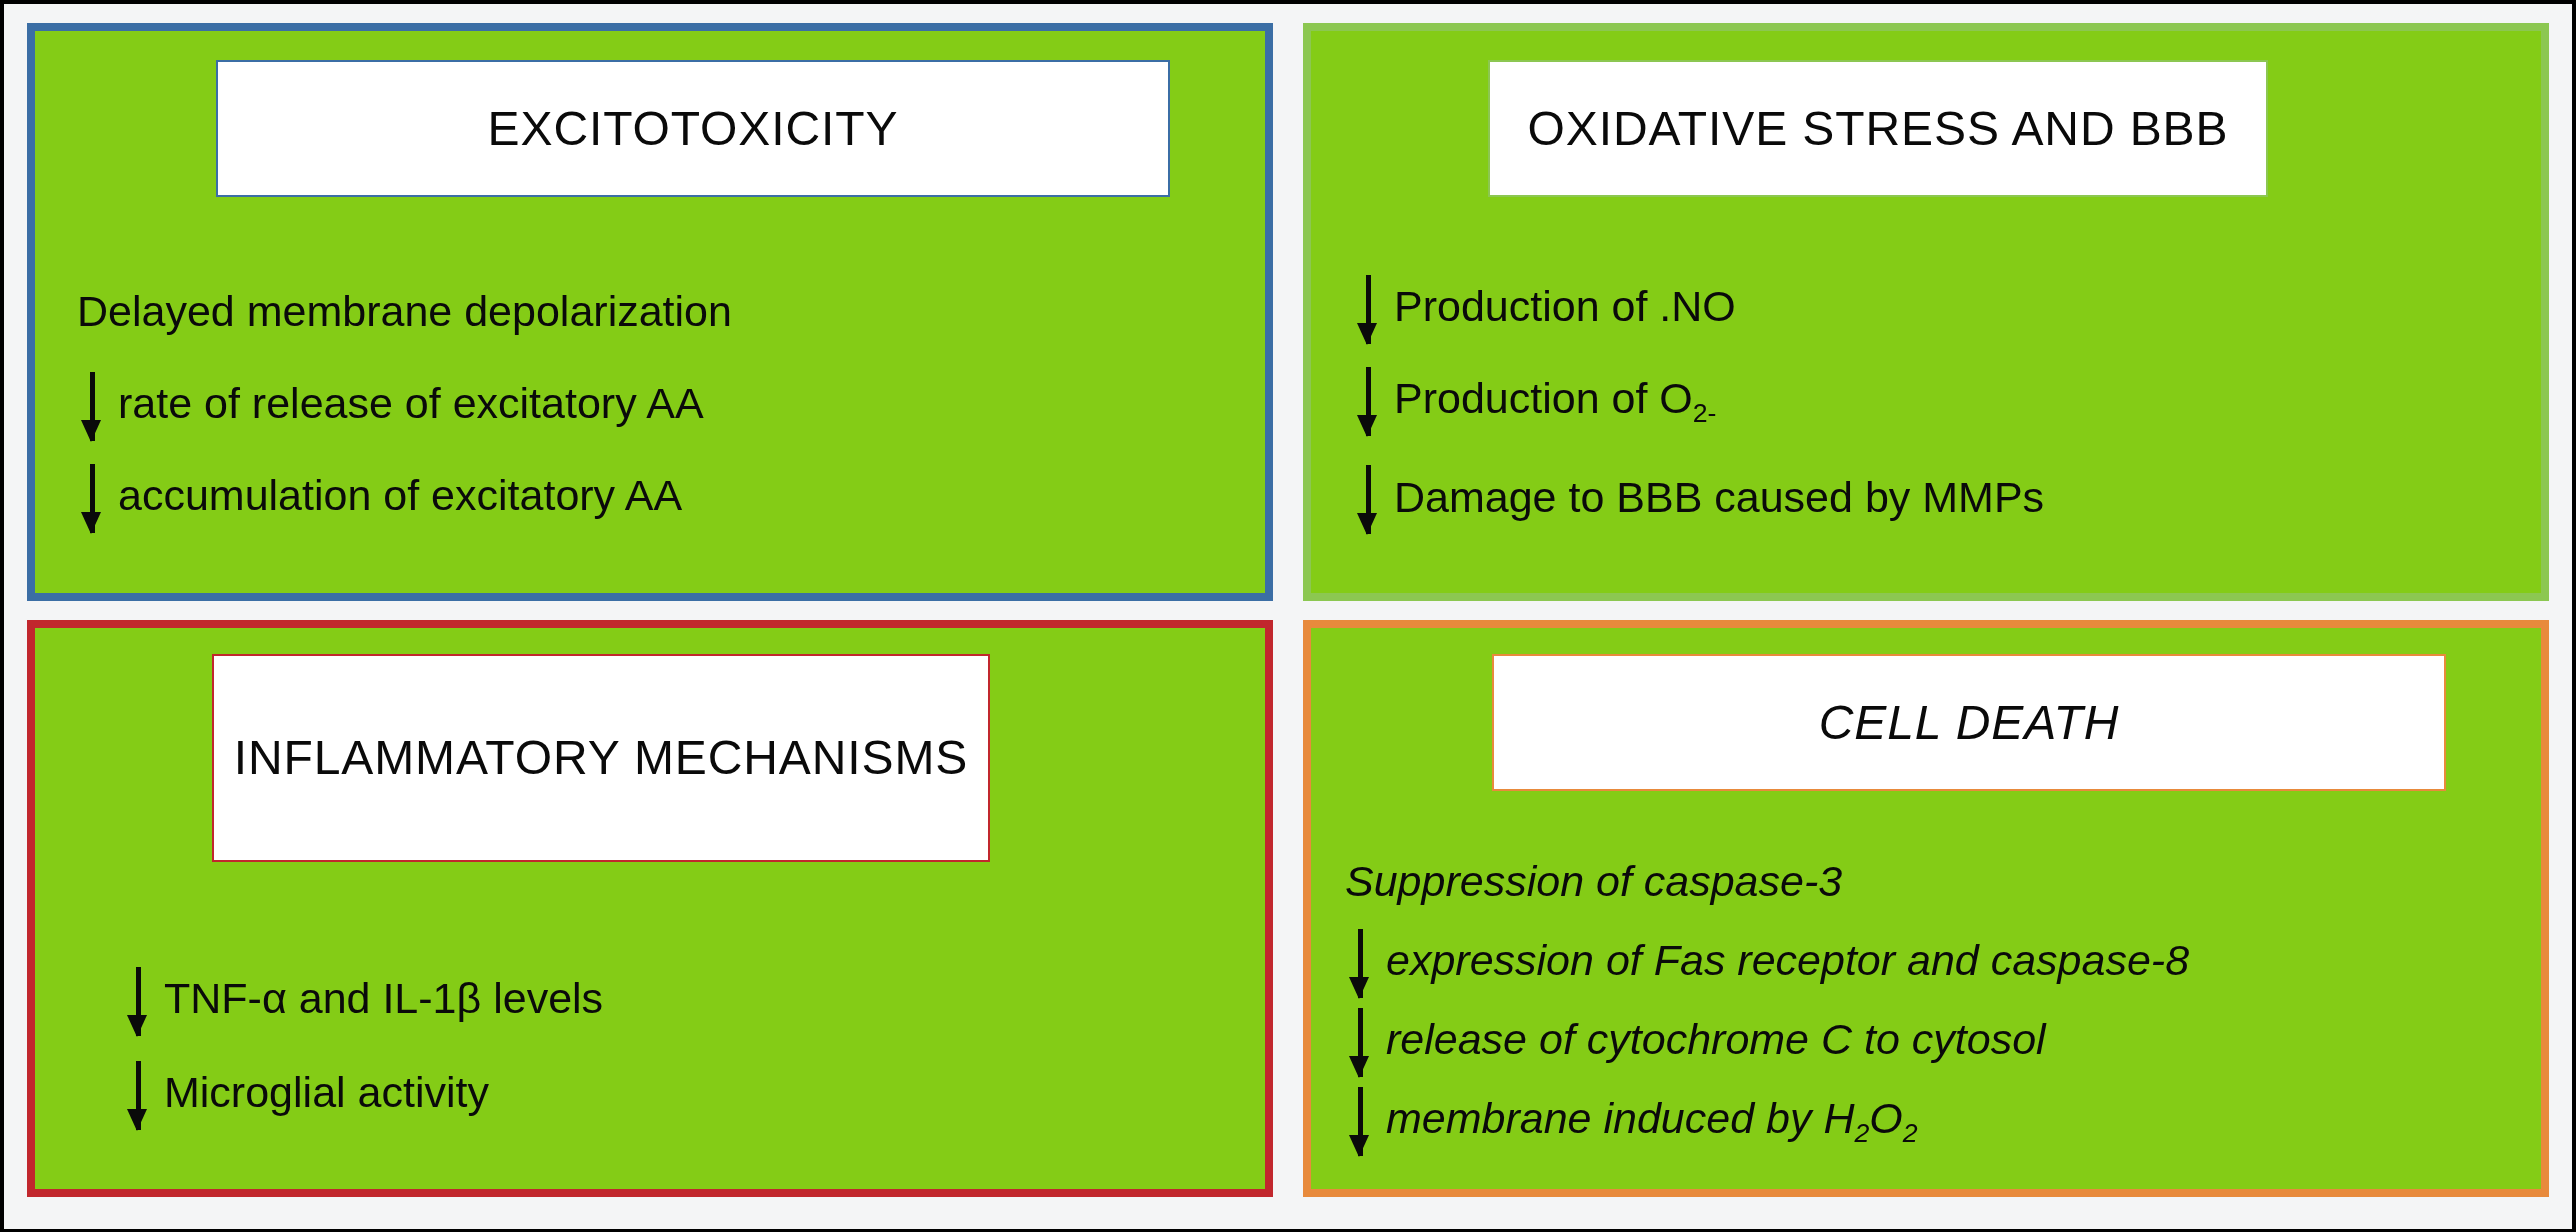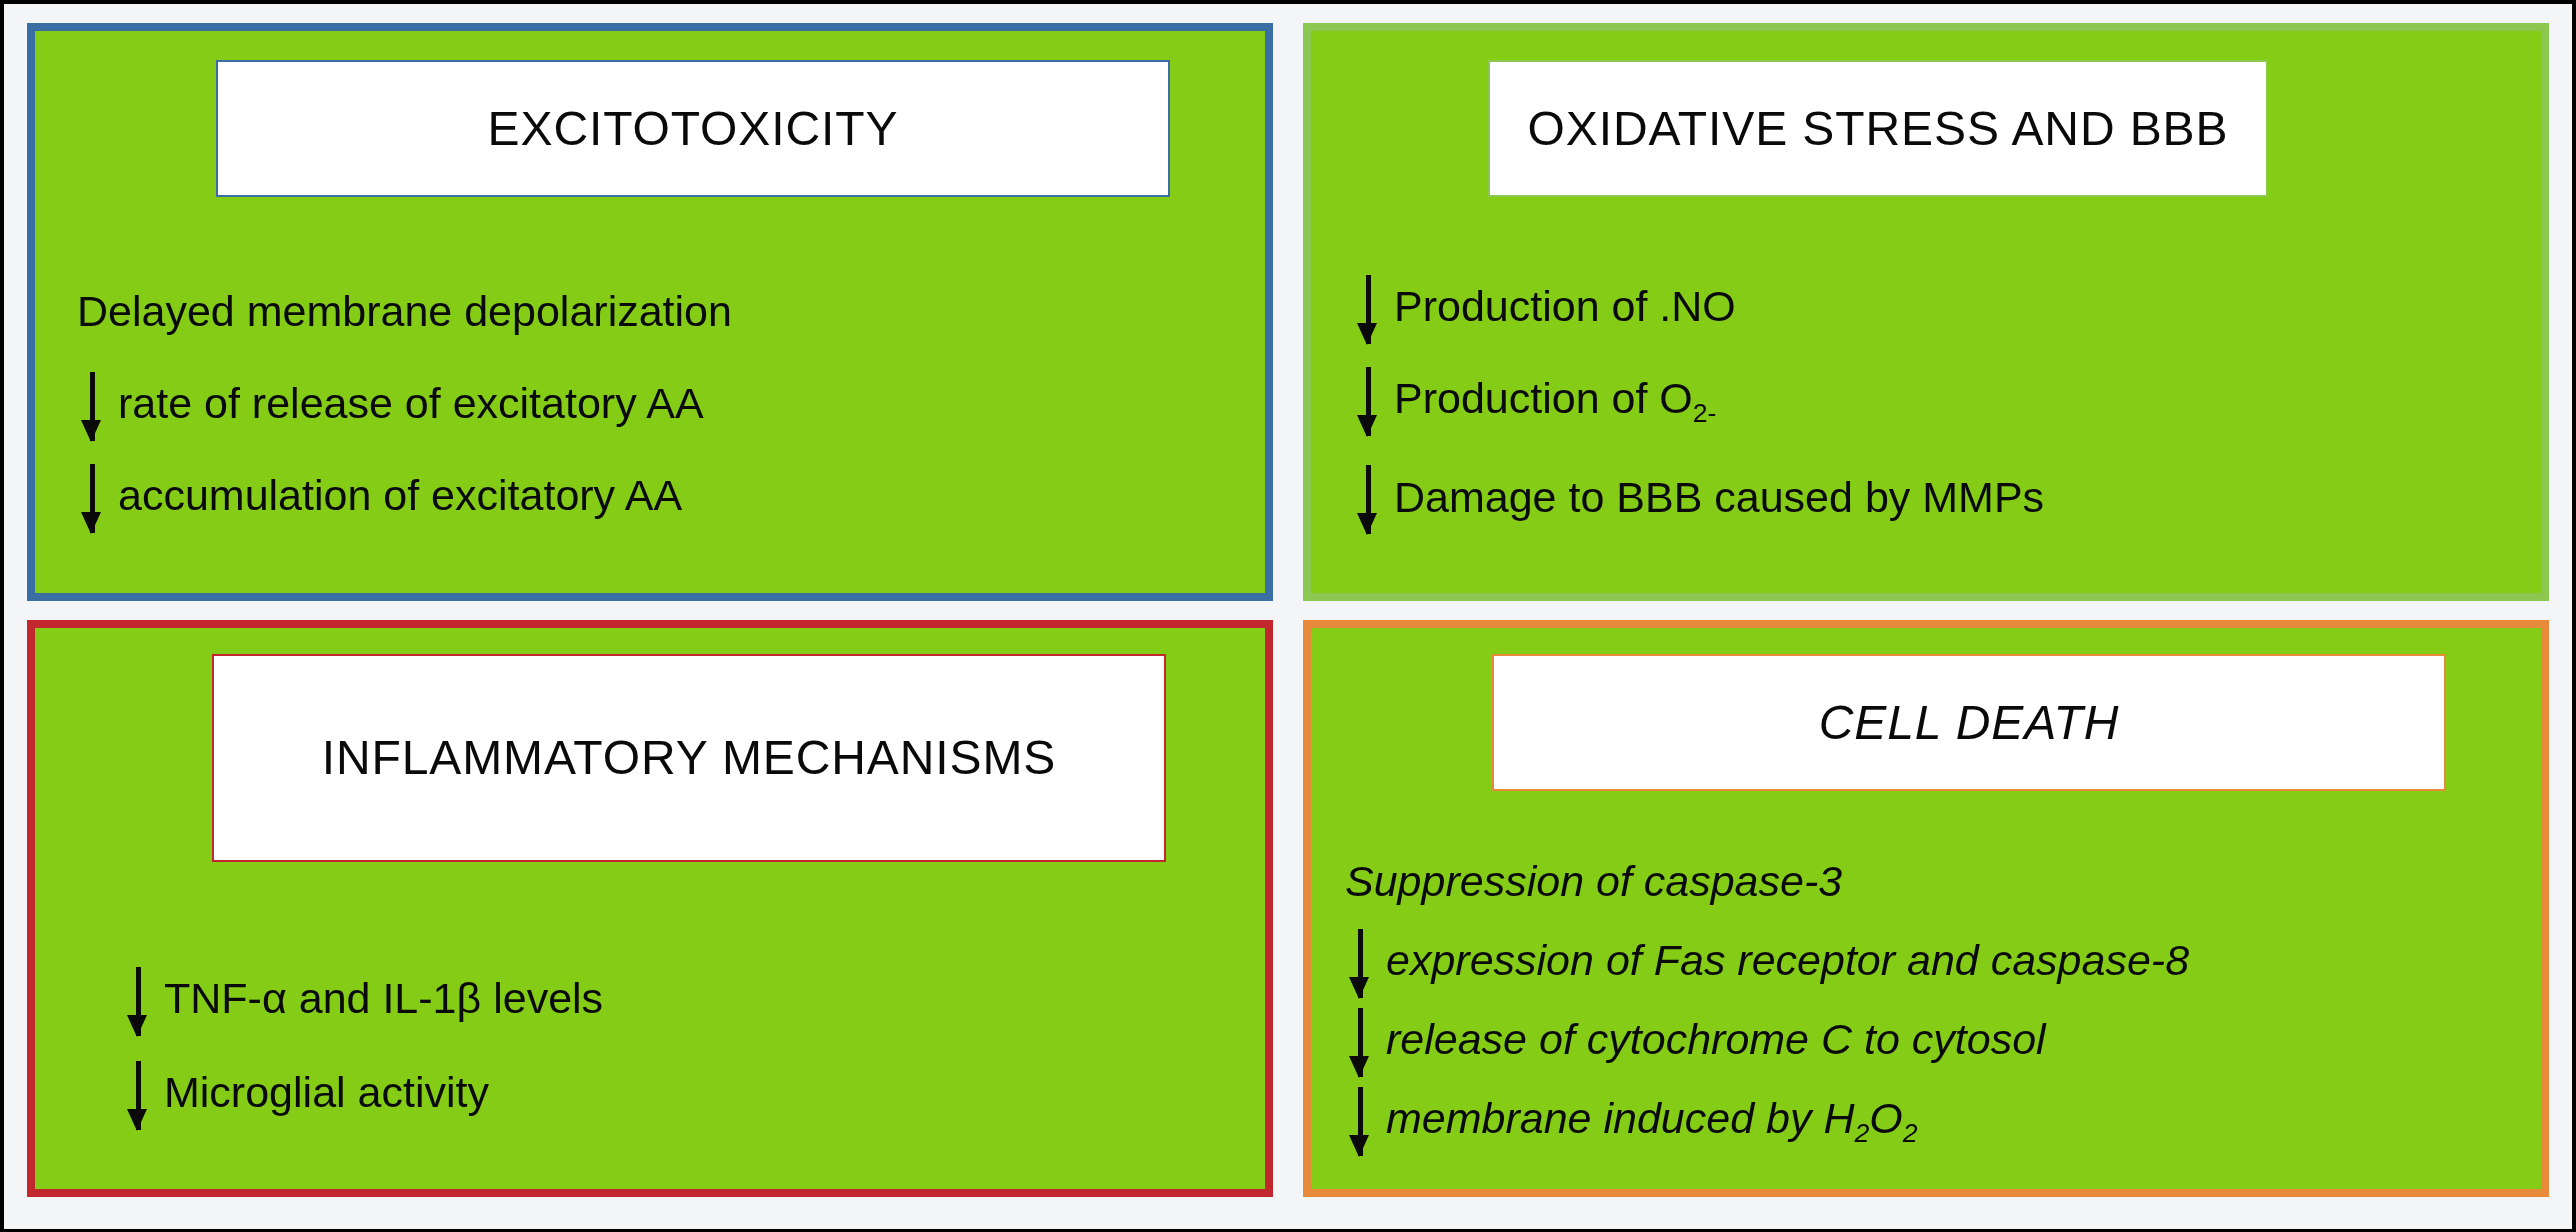--- a/index.html
+++ b/index.html
@@ -126,21 +126,21 @@
     letter-spacing: 0;
   }
 
   
   .p-excito .title-box  { margin: 29px 0 0 181px; width: 954px; height: 137px; }
   .p-excito .body-list  { margin: 93px 0 0 42px; gap: 49px; }
 
   .p-oxid  .title-box   { margin: 29px 0 0 177px; width: 780px; height: 137px; }
   .p-oxid  .body-list   { margin: 88px 0 0 42px; gap: 49px; }
 
-  .p-inflam .title-box  { margin: 26.5px 0 0 177px; width: 954px; height: 208px; text-align: center; }
+  .p-inflam .title-box  { margin: 26.5px 0 0 177px; width: 778px; height: 208px; text-align: center; }
   .p-inflam .body-list  { margin: 115px 0 0 88px; gap: 51px; }
 
   .p-cell  .title-box   { margin: 26.5px 0 0 181px; width: 954px; height: 137px; }
   .p-cell  .body-list   { margin: 69px 0 0 34px; gap: 36px; }
 </style>
 </head>
 <body>
 
 <div id="figure">
   <div class="grid">

